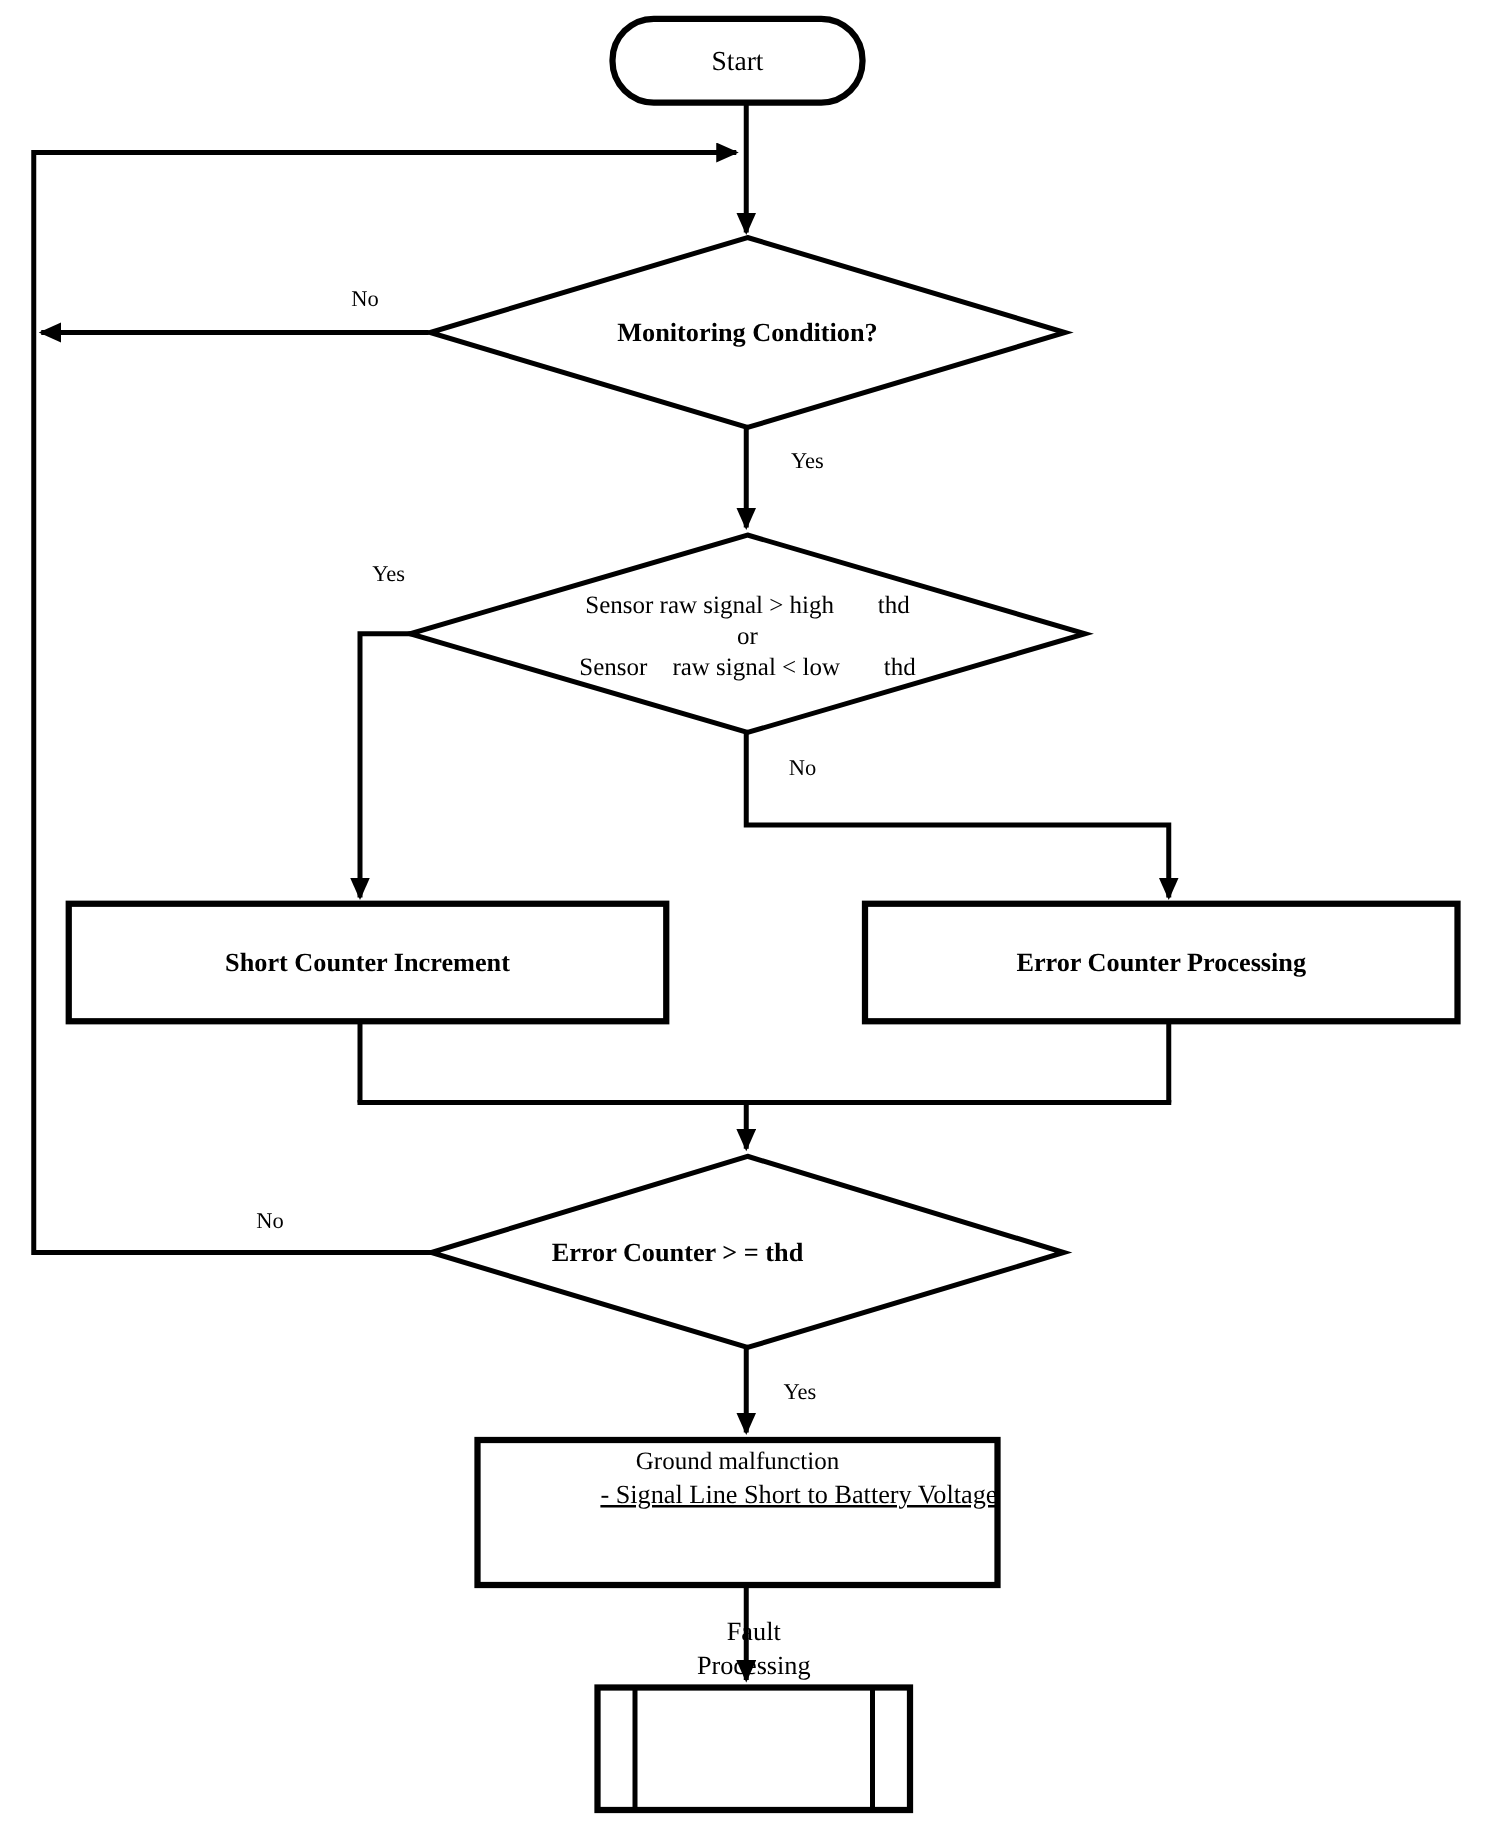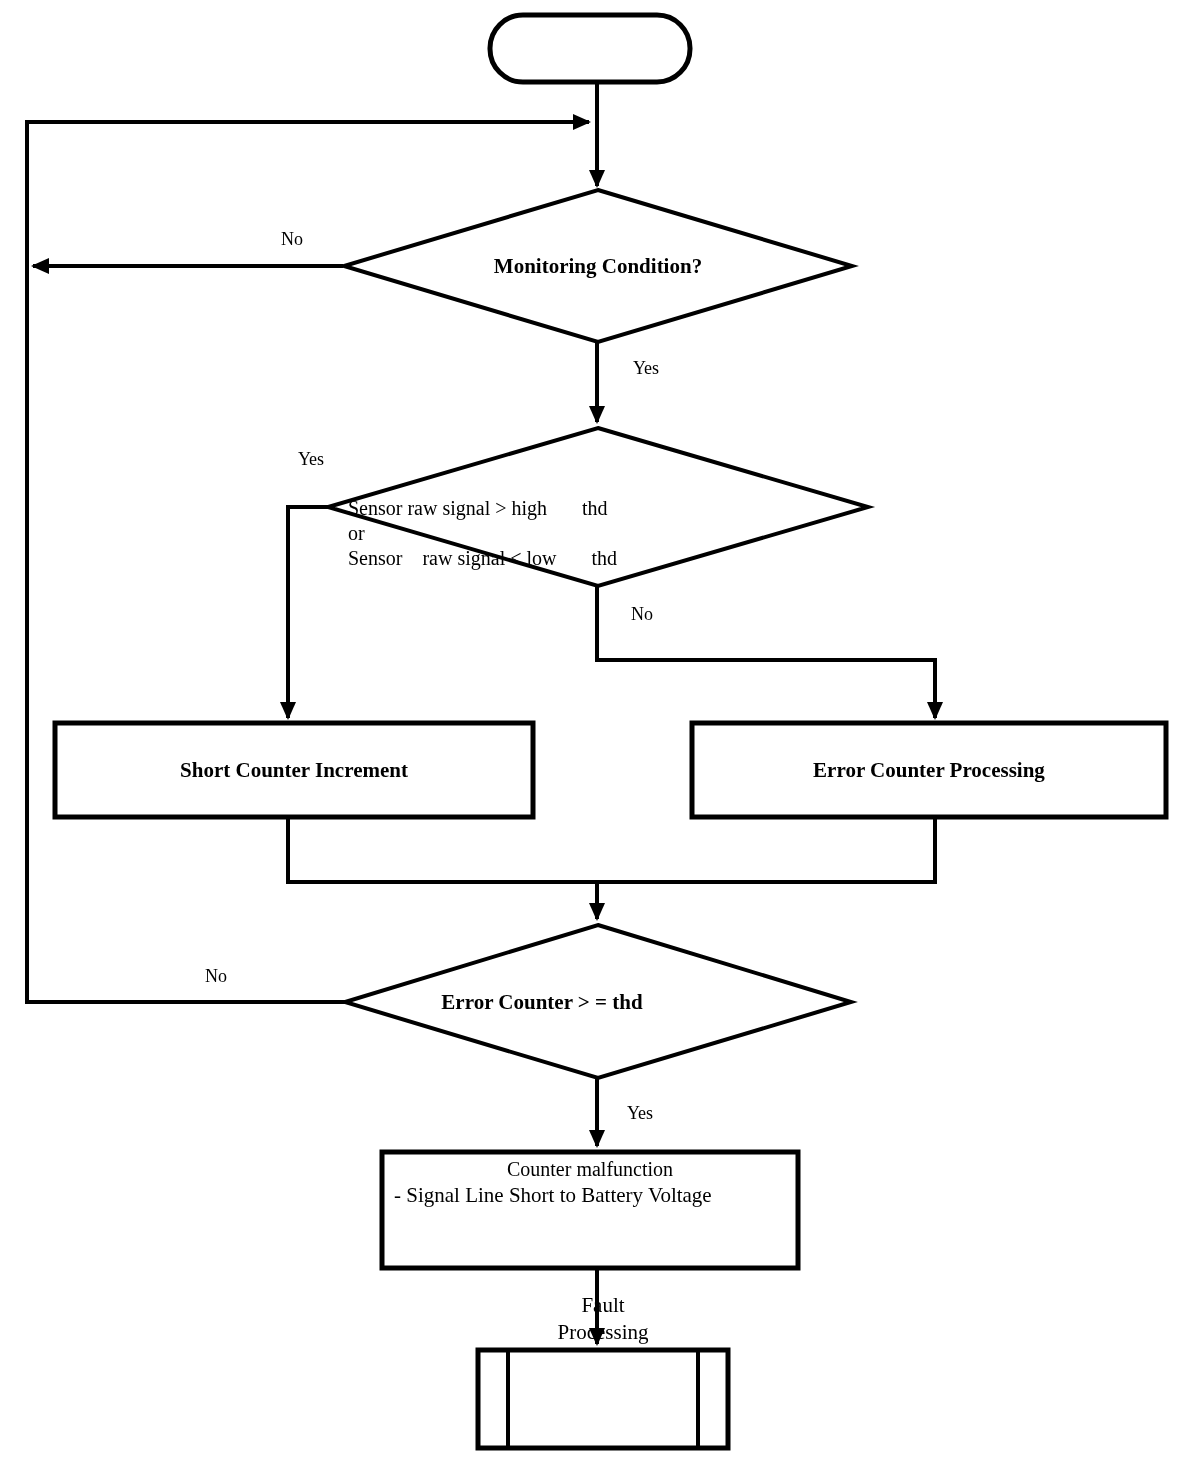--- a/index.html
+++ b/index.html
@@ -14,24 +14,24 @@
   .canvas svg{position:absolute;left:0;top:0;}
   .lbl{
     position:absolute;
     color:#000000;
     font-family:"Liberation Serif","DejaVu Serif",serif;
   }
   .center{display:flex;align-items:center;justify-content:center;text-align:center;}
   .pre{white-space:pre;}
   .edge-lbl{font-size:18px;}
   .node-lbl{font-size:21px;font-weight:bold;}
-  .d2block{font-size:20px;line-height:25px;margin-top:24px;}
+  .d2block{text-align:center;font-size:20px;line-height:25px;}
   .malf{font-size:21px;line-height:26px;}
   .malf .title{text-align:center;font-size:20px;padding-top:4px;}
-  .malf .item{text-align:left;padding-left:12px;}
+  .malf .item{text-align:right;padding-left:12px;text-decoration:underline;}
   .fault{flex-direction:column;font-size:21px;line-height:27px;}
 </style>
 </head>
 <body>
 
 <div class="canvas">
 
   <svg width="1200" height="1464" viewBox="0 0 1200 1464">
     <defs>
       <marker id="arrow" markerUnits="userSpaceOnUse" markerWidth="20" markerHeight="18" refX="16" refY="8" orient="auto">
@@ -57,37 +57,38 @@
     <polygon points="598,428 868,507 598,586 328,507" fill="#ffffff" stroke="#000000" stroke-width="4"></polygon>
     <rect x="55" y="723" width="478" height="94" fill="#ffffff" stroke="#000000" stroke-width="5"></rect>
     <rect x="692" y="723" width="474" height="94" fill="#ffffff" stroke="#000000" stroke-width="5"></rect>
     <polygon points="598,925 851,1002 598,1078 345,1002" fill="#ffffff" stroke="#000000" stroke-width="4"></polygon>
     <rect x="382" y="1152" width="416" height="116" fill="#ffffff" stroke="#000000" stroke-width="5"></rect>
     <rect x="478" y="1350" width="250" height="98" fill="#ffffff" stroke="#000000" stroke-width="5"></rect>
     <line x1="508" y1="1350" x2="508" y2="1448" stroke="#000000" stroke-width="4"></line>
     <line x1="698" y1="1350" x2="698" y2="1448" stroke="#000000" stroke-width="4"></line>
   </svg>
 
+  <div class="lbl center" style="left:490px;top:15px;width:200px;height:67px;font-size:22px;">Start</div>
 
   <div class="lbl center node-lbl" style="left:398px;top:252px;width:400px;height:28px;">Monitoring Condition?</div>
 
   <div class="lbl d2block" style="left:348px;top:472px;width:500px;">
     <div class="pre">Sensor raw signal &gt; high       thd</div>
     <div>or</div>
     <div class="pre">Sensor    raw signal &lt; low       thd</div>
   </div>
 
   <div class="lbl center node-lbl" style="left:55px;top:723px;width:478px;height:94px;">Short Counter Increment</div>
 
   <div class="lbl center node-lbl" style="left:692px;top:723px;width:474px;height:94px;">Error Counter Processing</div>
 
   <div class="lbl center node-lbl" style="left:342px;top:988px;width:400px;height:28px;">Error Counter &gt; = thd</div>
 
   <div class="lbl malf" style="left:382px;top:1152px;width:416px;">
-    <div class="title">Counter malfunction</div>
+    <div class="title">Ground malfunction</div>
     <div class="item">- Signal Line Short to Battery Voltage</div>
   </div>
 
   <div class="lbl center fault" style="left:478px;top:1270px;width:250px;height:98px;">
     <div>Fault</div>
     <div>Processing</div>
   </div>
 
   <div class="lbl center edge-lbl" style="left:262px;top:229px;width:60px;">No</div>
   <div class="lbl center edge-lbl" style="left:616px;top:358px;width:60px;">Yes</div>

